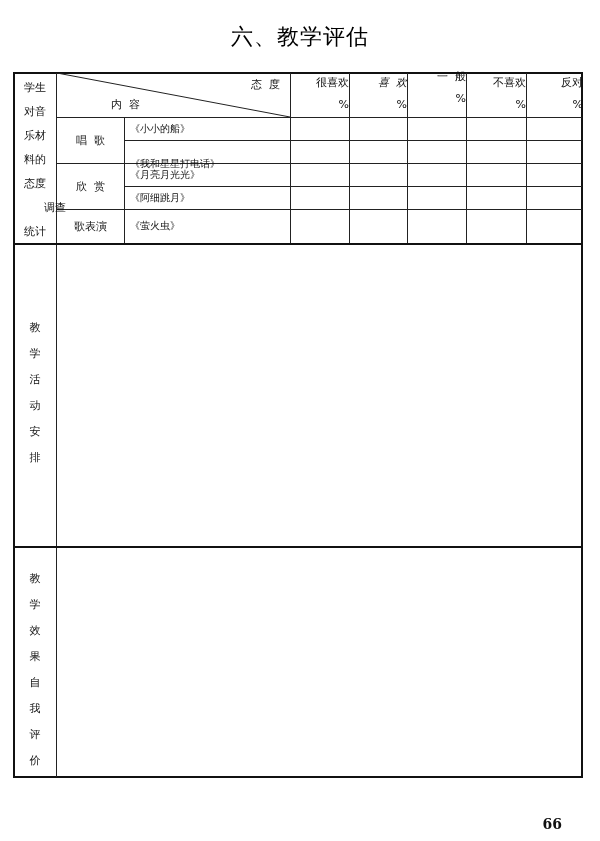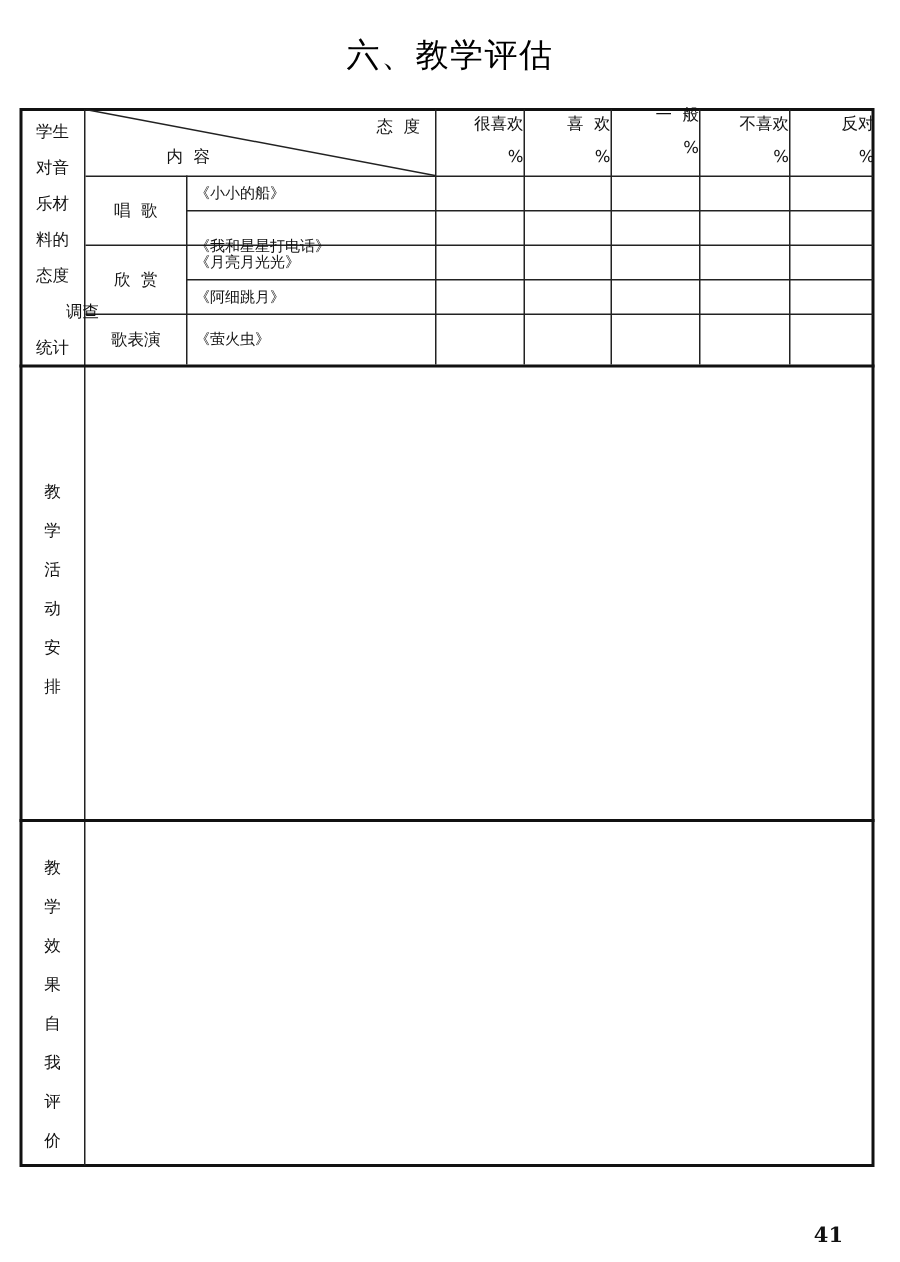--- a/index.html
+++ b/index.html
@@ -62,21 +62,21 @@
 </div>
 
 <div class="hdr" style="left:220px; top:78px; width:60px; white-space:pre;">态  度</div>
 <div class="hdr" style="left:80px; top:98px; width:60px; white-space:pre;">内  容</div>
 
 <div style="position:absolute; left:290px; top:76px; width:59px;">
   <div class="hdr" style="position:static; white-space:pre;">很喜欢</div>
   <div class="hdr" style="position:static; margin-top:8px;">%</div>
 </div>
 <div style="position:absolute; left:349px; top:76px; width:58px;">
-  <div class="hdr" style="position:static; white-space:pre;">喜  欢</div>
+  <div class="hdr" style="position:static; white-space:pre;font-style:italic;">喜  欢</div>
   <div class="hdr" style="position:static; margin-top:8px;">%</div>
 </div>
 <div style="position:absolute; left:407px; top:70px; width:59px;">
   <div class="hdr" style="position:static; white-space:pre;">一  般</div>
   <div class="hdr" style="position:static; margin-top:8px;">%</div>
 </div>
 <div style="position:absolute; left:466px; top:76px; width:60px;">
   <div class="hdr" style="position:static; white-space:pre;">不喜欢</div>
   <div class="hdr" style="position:static; margin-top:8px;">%</div>
 </div>
@@ -110,13 +110,13 @@
   <div class="vtext2" style="position:static;">学</div>
   <div class="vtext2" style="position:static;">效</div>
   <div class="vtext2" style="position:static;">果</div>
   <div class="vtext2" style="position:static;">自</div>
   <div class="vtext2" style="position:static;">我</div>
   <div class="vtext2" style="position:static;">评</div>
   <div class="vtext2" style="position:static;">价</div>
 </div>
 <div style="position:absolute; left:57px; top:548px; width:525px; height:228px;"></div>
 
-<div class="page-num">41</div>
+<div class="page-num">66</div>
 
 </body></html>

